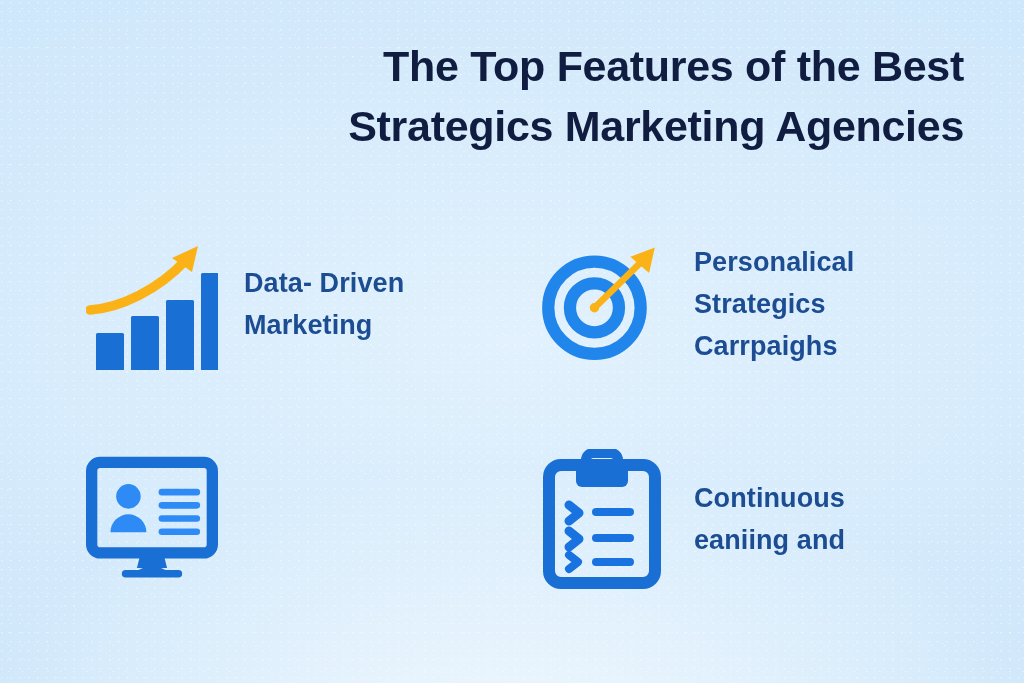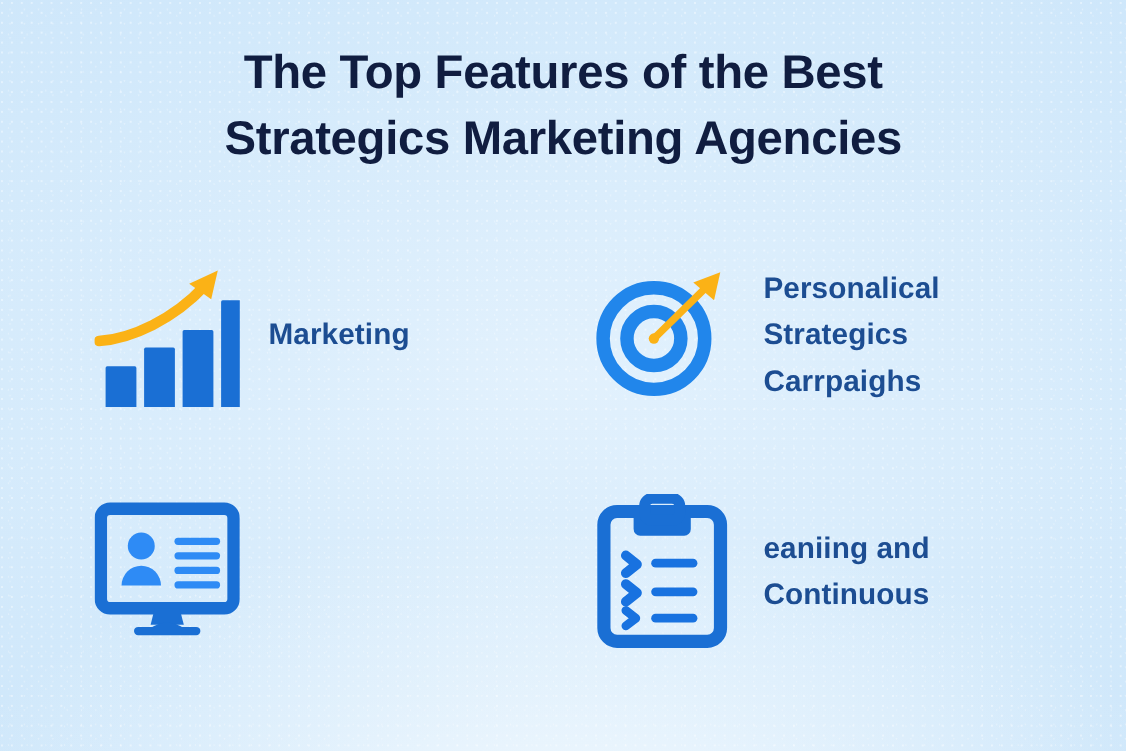--- a/index.html
+++ b/index.html
@@ -34,21 +34,21 @@
     pointer-events: none;
     opacity: .85;
   }
 
   
   #title-block {
     position: absolute;
     top: 36px;
     left: 0;
     width: 1024px;
-    text-align: center;
+    text-align: right;
     padding: 0 60px;
   }
   .title-line {
     color: #101D40;
     font-size: 43px;
     font-weight: 700;
     line-height: 60px;
     letter-spacing: -0.3px;
     white-space: nowrap;
   }
@@ -114,20 +114,21 @@
           <rect x="45" y="78" width="28" height="58" rx="1.5" fill="#1A6FD4"></rect>
           <rect x="80" y="62" width="28" height="74" rx="1.5" fill="#1A6FD4"></rect>
           <rect x="115" y="35" width="28" height="101" rx="1.5" fill="#1A6FD4"></rect>
 
           <path d="M4 72 C 34 70, 72 52, 100 22" stroke="#FBB216" stroke-width="9.5" fill="none" stroke-linecap="round"></path>
 
           <path d="M112 8 L106 34 L86 20 Z" fill="#FBB216"></path>
         </svg>
       </div>
       <div class="feature-label">
+        <span class="ln">Data- Driven</span>
         <span class="ln">Marketing</span>
       </div>
     </div>
 
     <div class="feature-card right">
       <div class="feature-icon">
         <svg width="140" height="140" viewBox="0 0 140 140" aria-hidden="true">
           <circle cx="62" cy="74" r="49" fill="none" stroke="#2186EB" stroke-width="13"></circle>
           <circle cx="62" cy="74" r="26" fill="none" stroke="#2186EB" stroke-width="13"></circle>
 
@@ -182,19 +183,19 @@
           <rect x="50" y="59" width="42" height="8" rx="4" fill="#1872E0"></rect>
 
           <path d="M27 82 L37 90 L27 98" fill="none" stroke="#1872E0" stroke-width="9" stroke-linecap="round" stroke-linejoin="round"></path>
           <rect x="50" y="85" width="42" height="8" rx="4" fill="#1872E0"></rect>
 
           <path d="M27 106 L36 113 L27 120" fill="none" stroke="#1872E0" stroke-width="8" stroke-linecap="round" stroke-linejoin="round"></path>
           <rect x="50" y="109" width="42" height="8" rx="4" fill="#1872E0"></rect>
         </svg>
       </div>
       <div class="feature-label">
+        <span class="ln">Continuous</span>
         <span class="ln">eaniing and</span>
-        <span class="ln">Continuous</span>
       </div>
     </div>
 
   </div>
 </div>
 
 </body></html>

